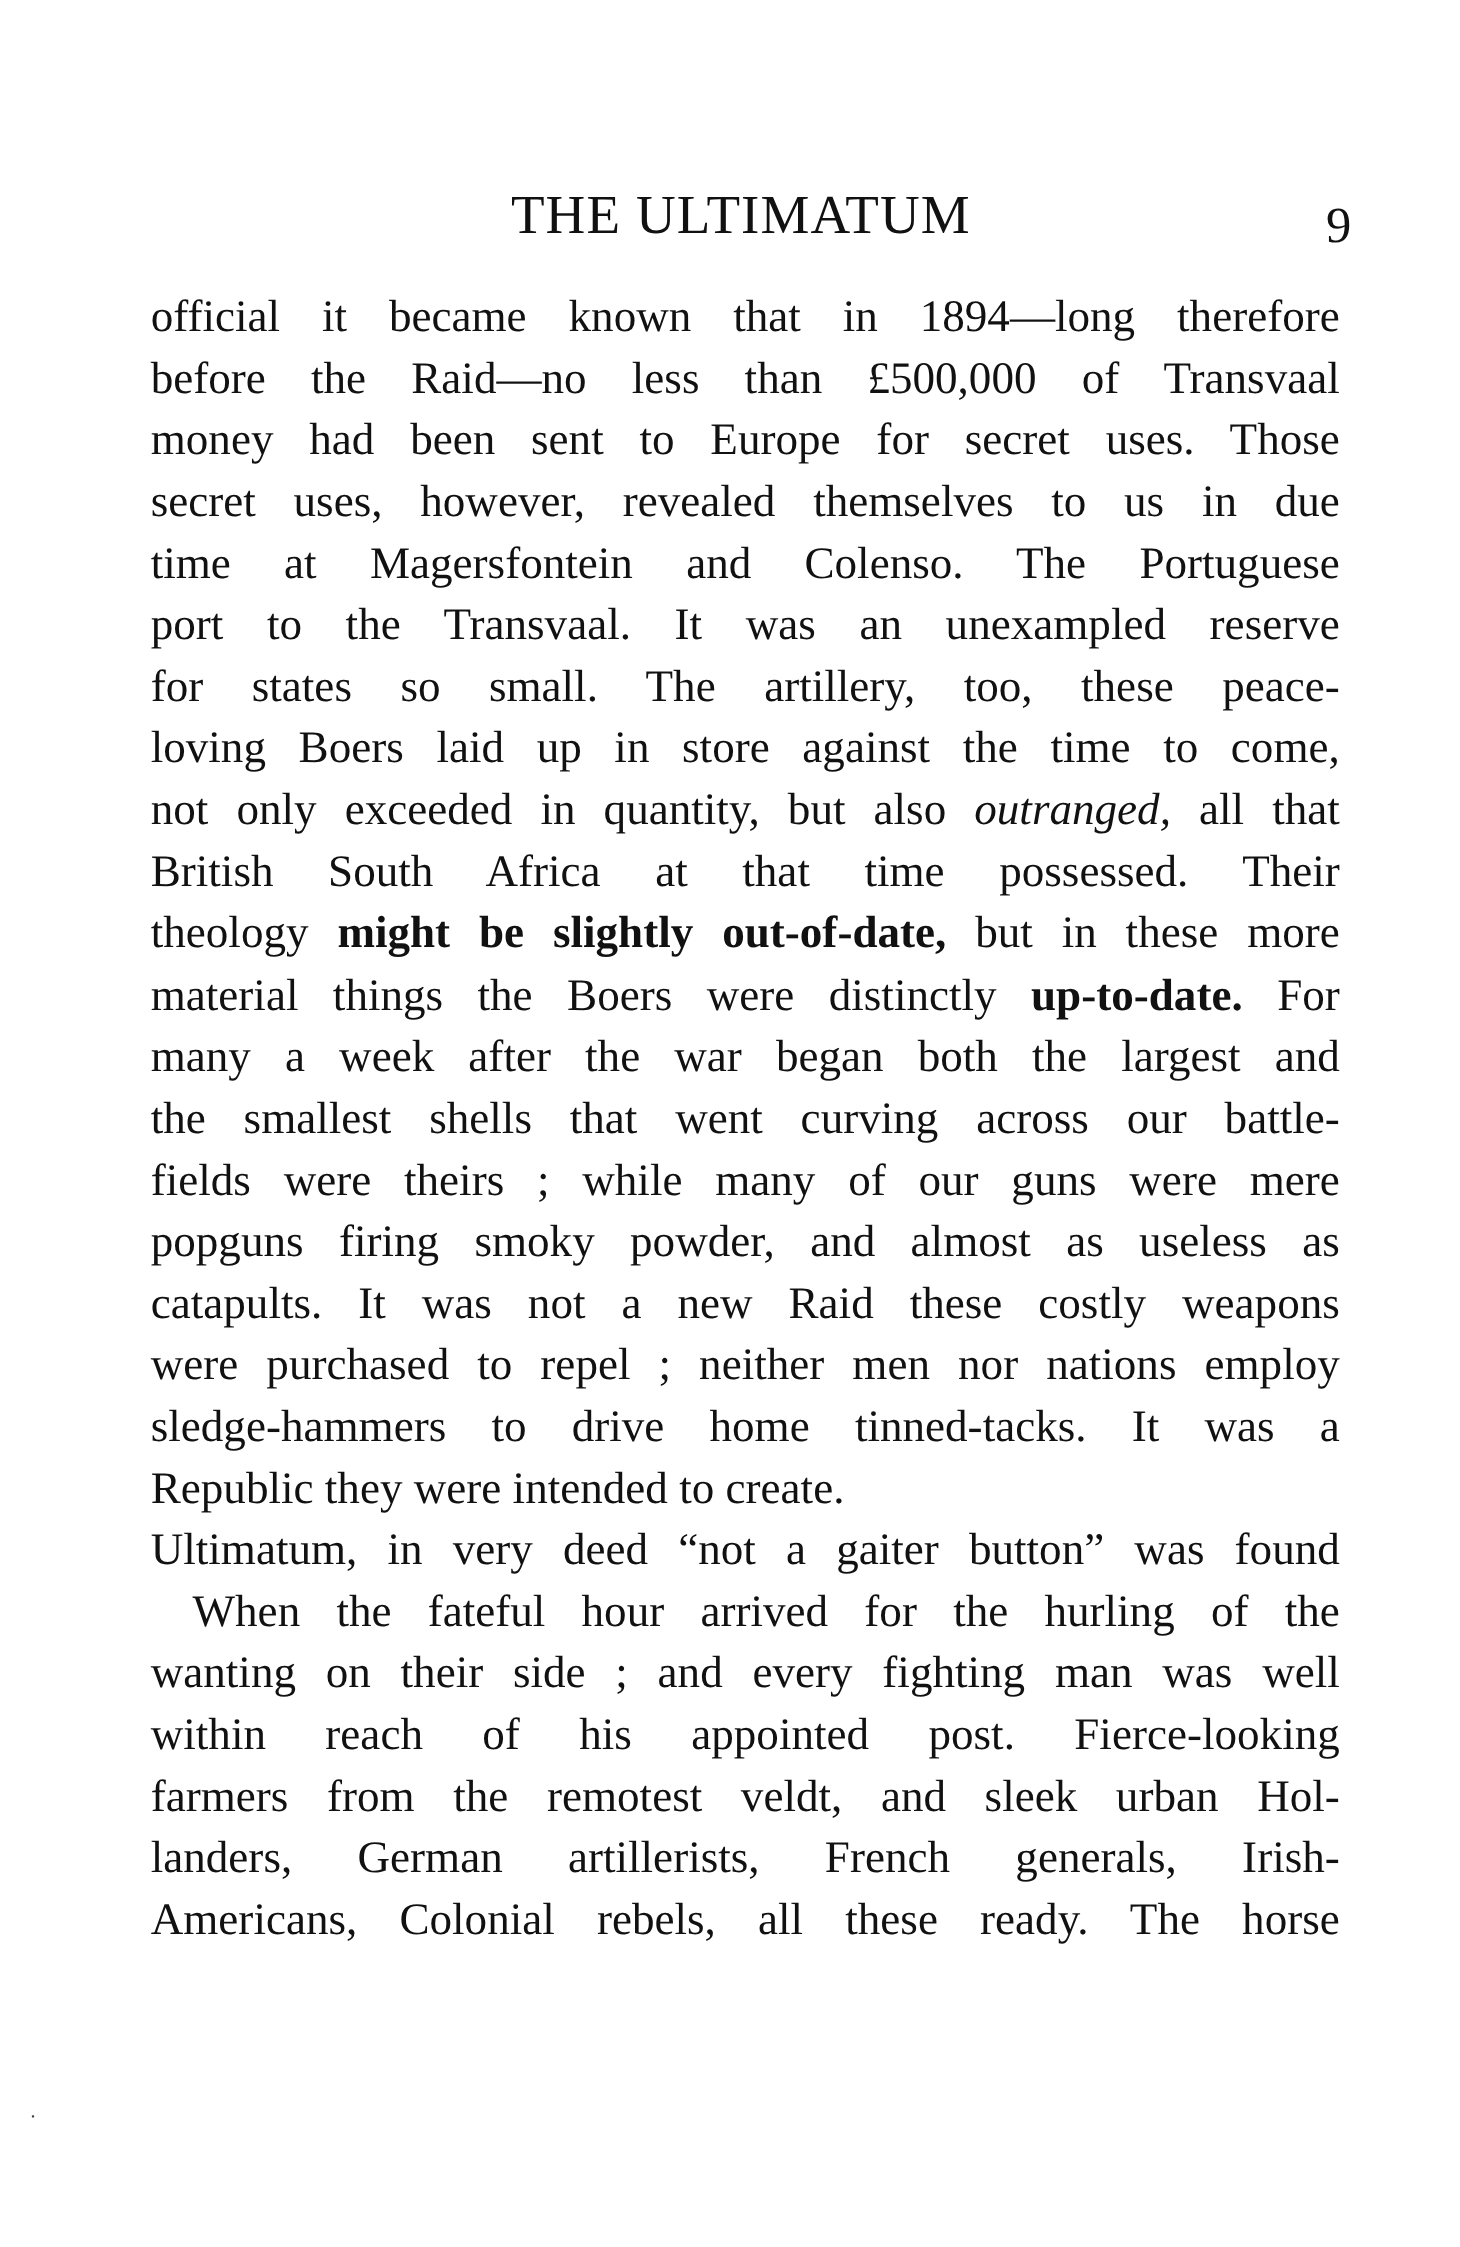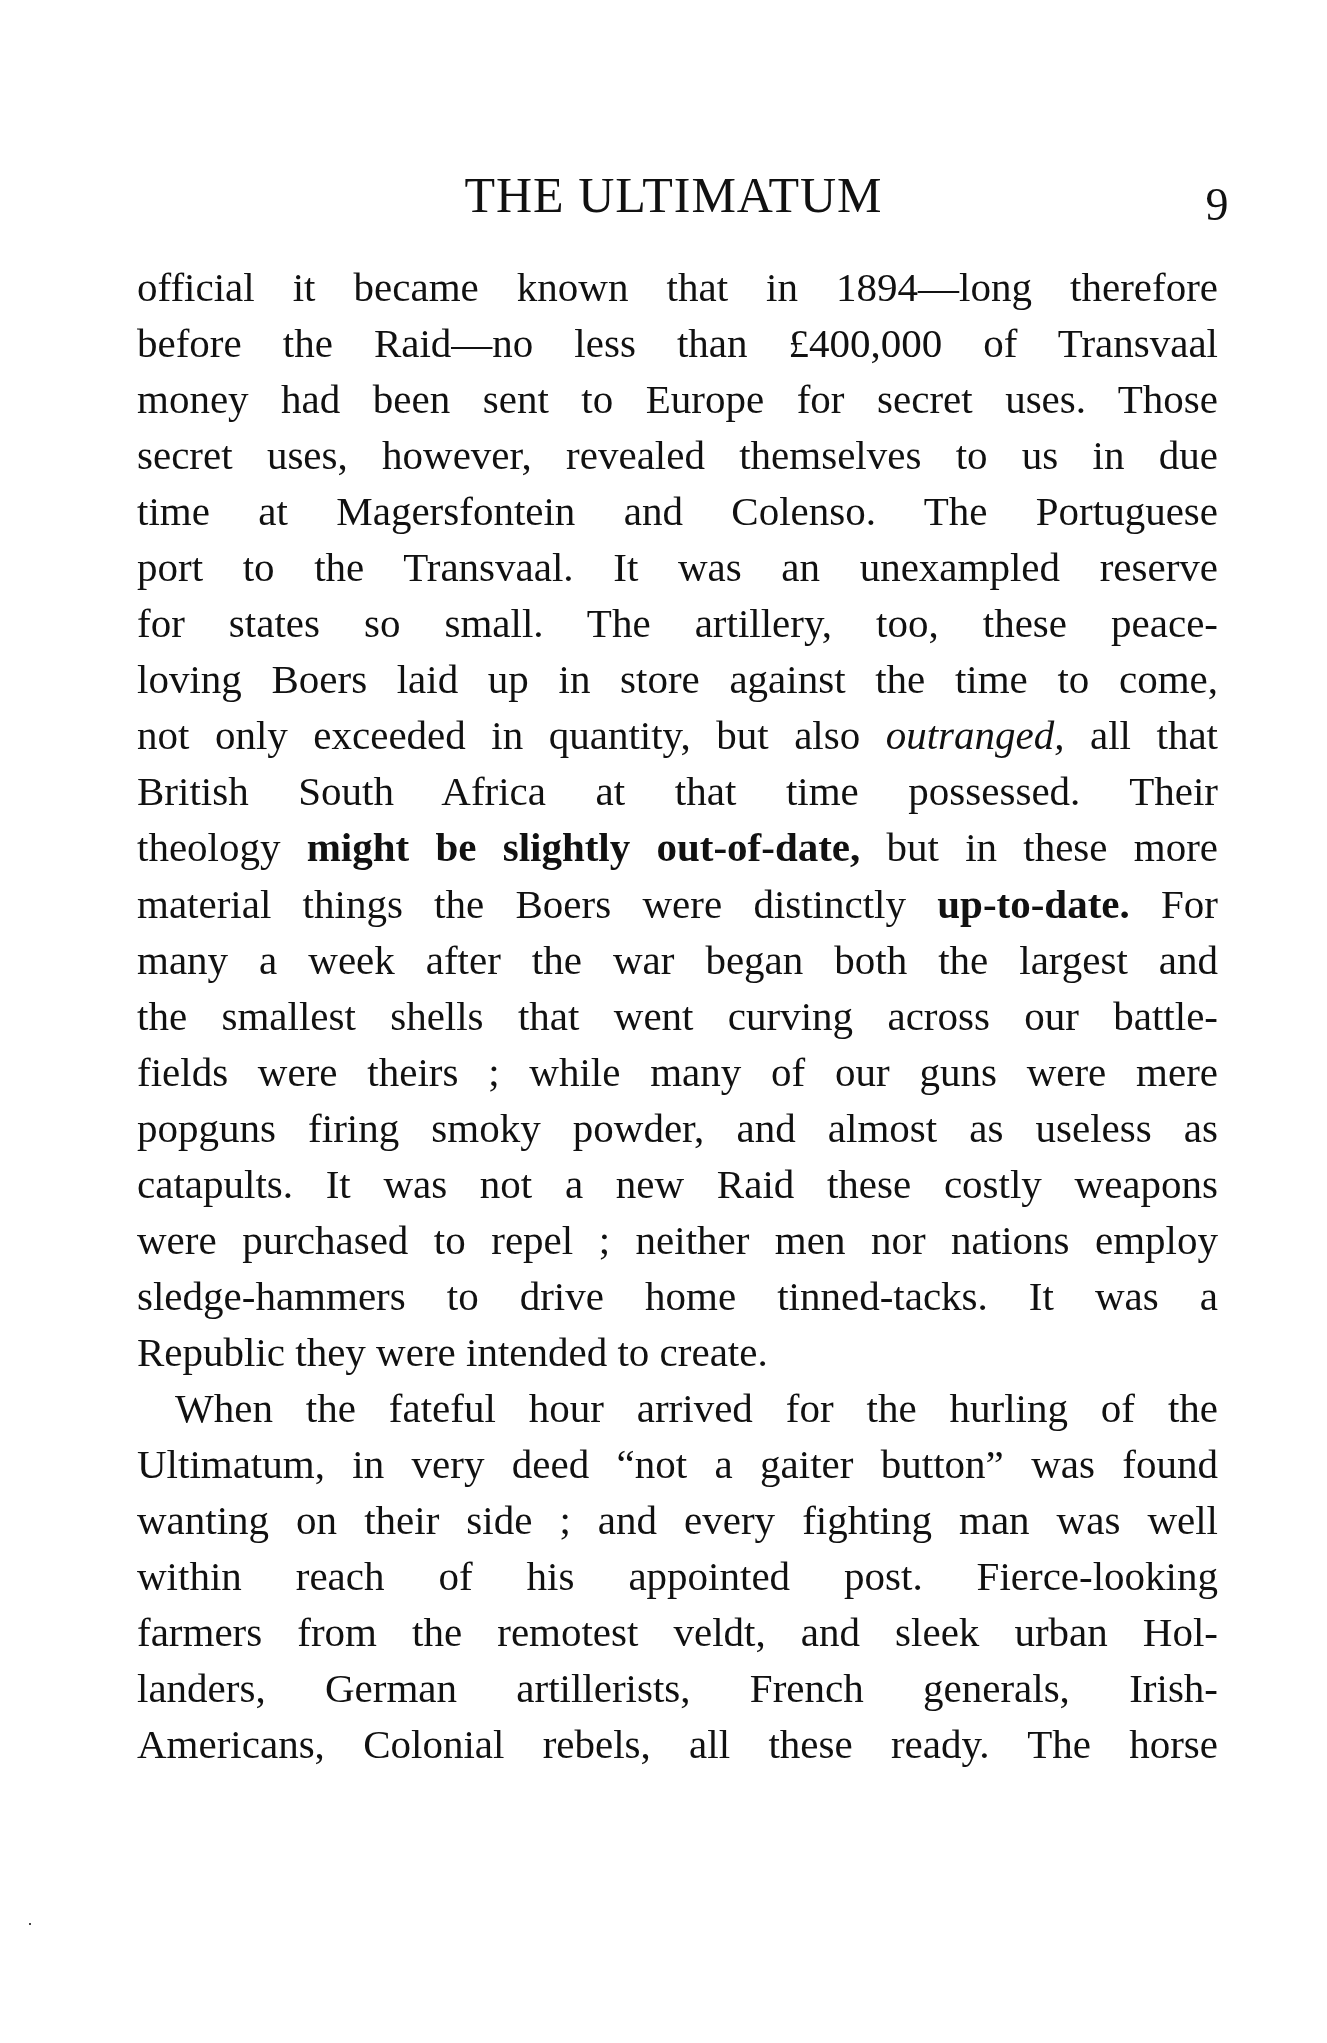--- a/index.html
+++ b/index.html
@@ -35,43 +35,43 @@
 </head>
 <body>
 
 <div class="page">
   <div class="running-head">THE ULTIMATUM</div>
   <div class="page-number">9</div>
 
   <div class="body-text">
     <div>
       <span class="line">official it became known that in 1894—long therefore</span>
-      <span class="line">before the Raid—no less than £400,000 of Transvaal</span>
+      <span class="line">before the Raid—no less than £500,000 of Transvaal</span>
       <span class="line">money had been sent to Europe for secret uses. Those</span>
       <span class="line">secret uses, however, revealed themselves to us in due</span>
       <span class="line">time at Magersfontein and Colenso. The Portuguese</span>
       <span class="line">port to the Transvaal. It was an unexampled reserve</span>
       <span class="line">for states so small. The artillery, too, these peace-</span>
       <span class="line">loving Boers laid up in store against the time to come,</span>
       <span class="line"><span>not only exceeded in quantity, but also </span><span class="ital">outranged,</span><span> all that</span></span>
       <span class="line">British South Africa at that time possessed. Their</span>
       <span class="line"><span>theology </span><span class="bold">might be slightly out-of-date,</span><span> but in these more</span></span>
       <span class="line"><span>material things the Boers were distinctly </span><span class="bold">up-to-date.</span><span> For</span></span>
       <span class="line">many a week after the war began both the largest and</span>
       <span class="line">the smallest shells that went curving across our battle-</span>
       <span class="line">fields were theirs ; while many of our guns were mere</span>
       <span class="line">popguns firing smoky powder, and almost as useless as</span>
       <span class="line">catapults. It was not a new Raid these costly weapons</span>
       <span class="line">were purchased to repel ; neither men nor nations employ</span>
       <span class="line">sledge-hammers to drive home tinned-tacks. It was a</span>
       <span class="line last">Republic they were intended to create.</span>
     </div>
     <div>
+      <span class="line">Ultimatum, in very deed “not a gaiter button” was found</span>
       <span class="line indent">When the fateful hour arrived for the hurling of the</span>
-      <span class="line">Ultimatum, in very deed “not a gaiter button” was found</span>
       <span class="line">wanting on their side ; and every fighting man was well</span>
       <span class="line">within reach of his appointed post. Fierce-looking</span>
       <span class="line">farmers from the remotest veldt, and sleek urban Hol-</span>
       <span class="line">landers, German artillerists, French generals, Irish-</span>
       <span class="line">Americans, Colonial rebels, all these ready. The horse</span>
     </div>
   </div>
 
   <div class="speck"></div>
 </div>

